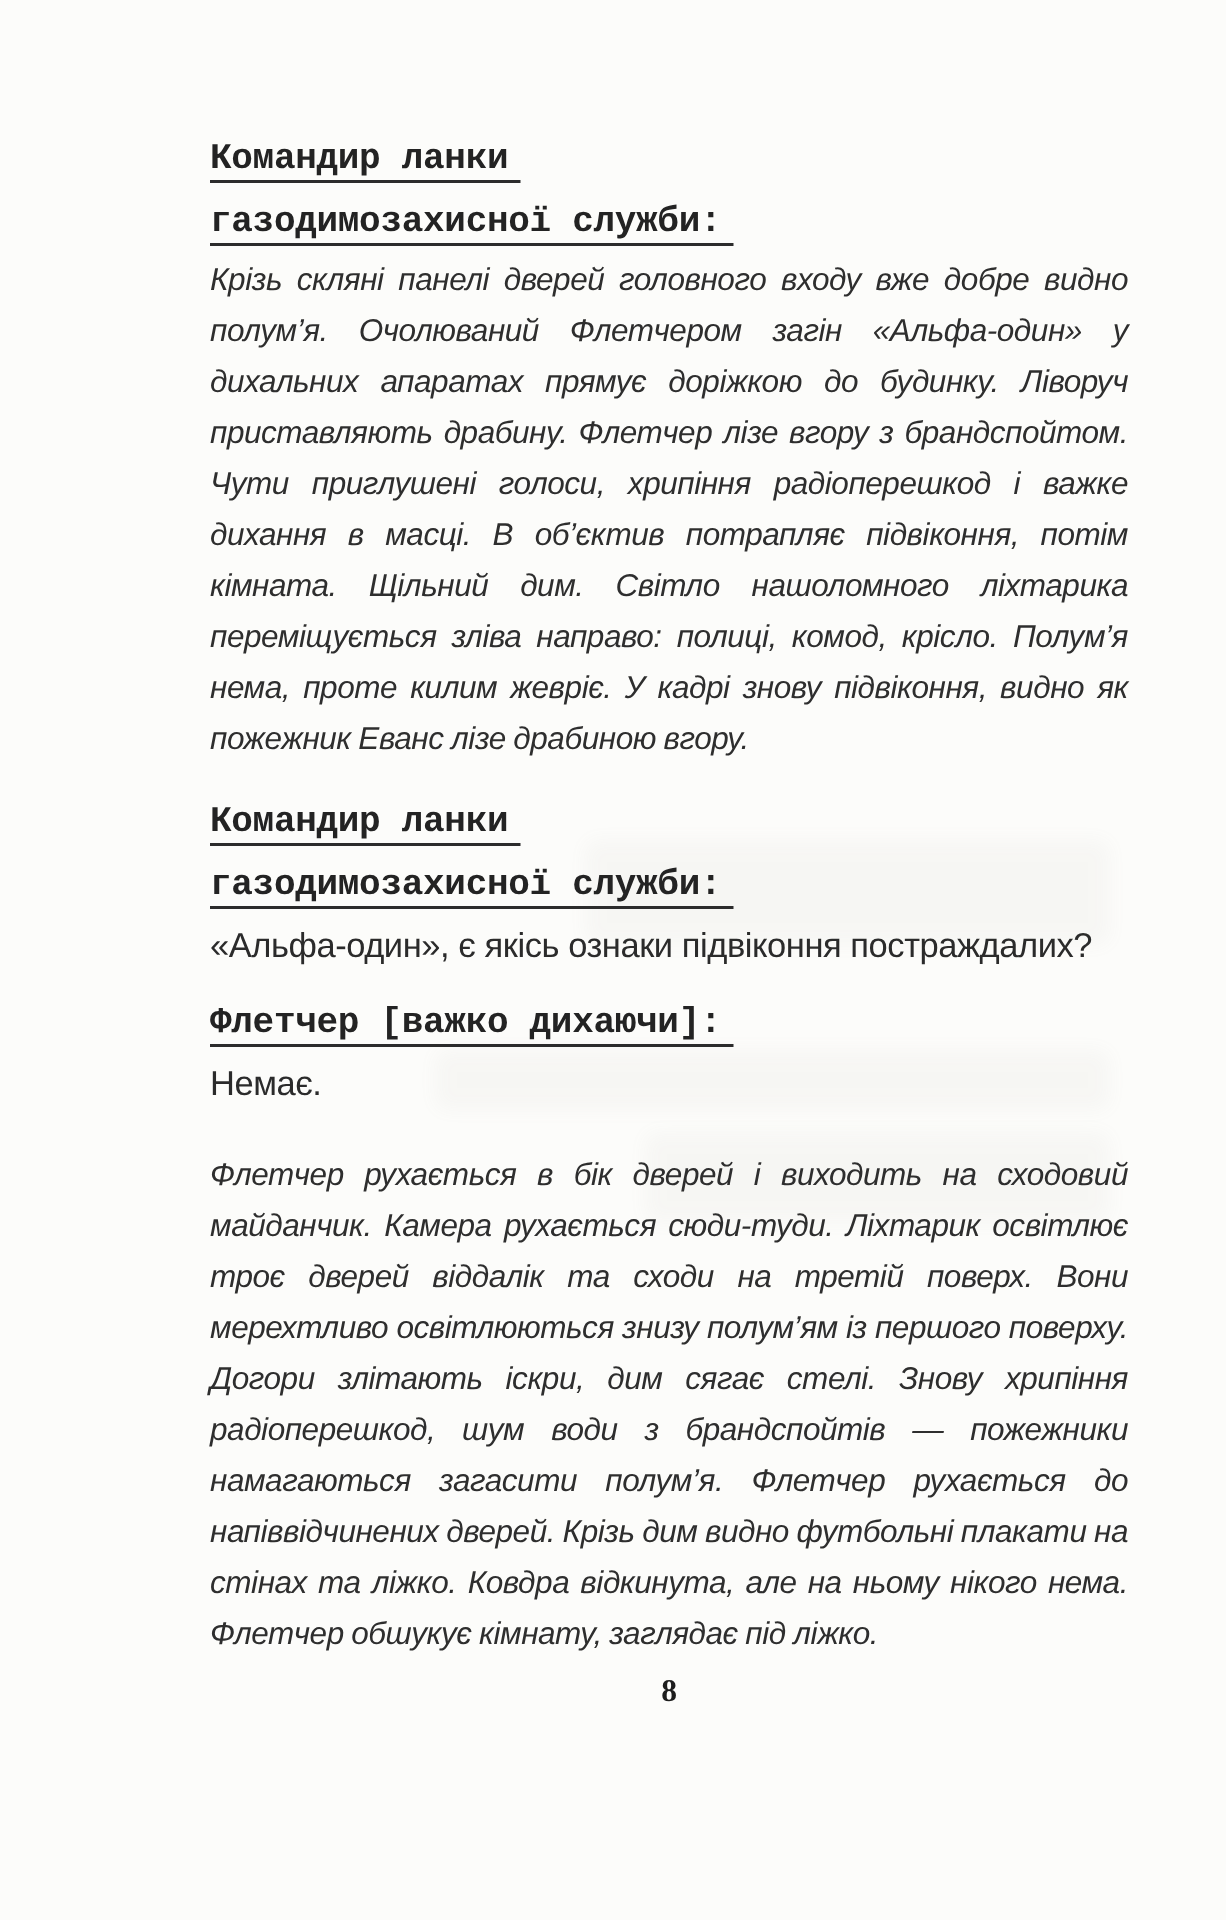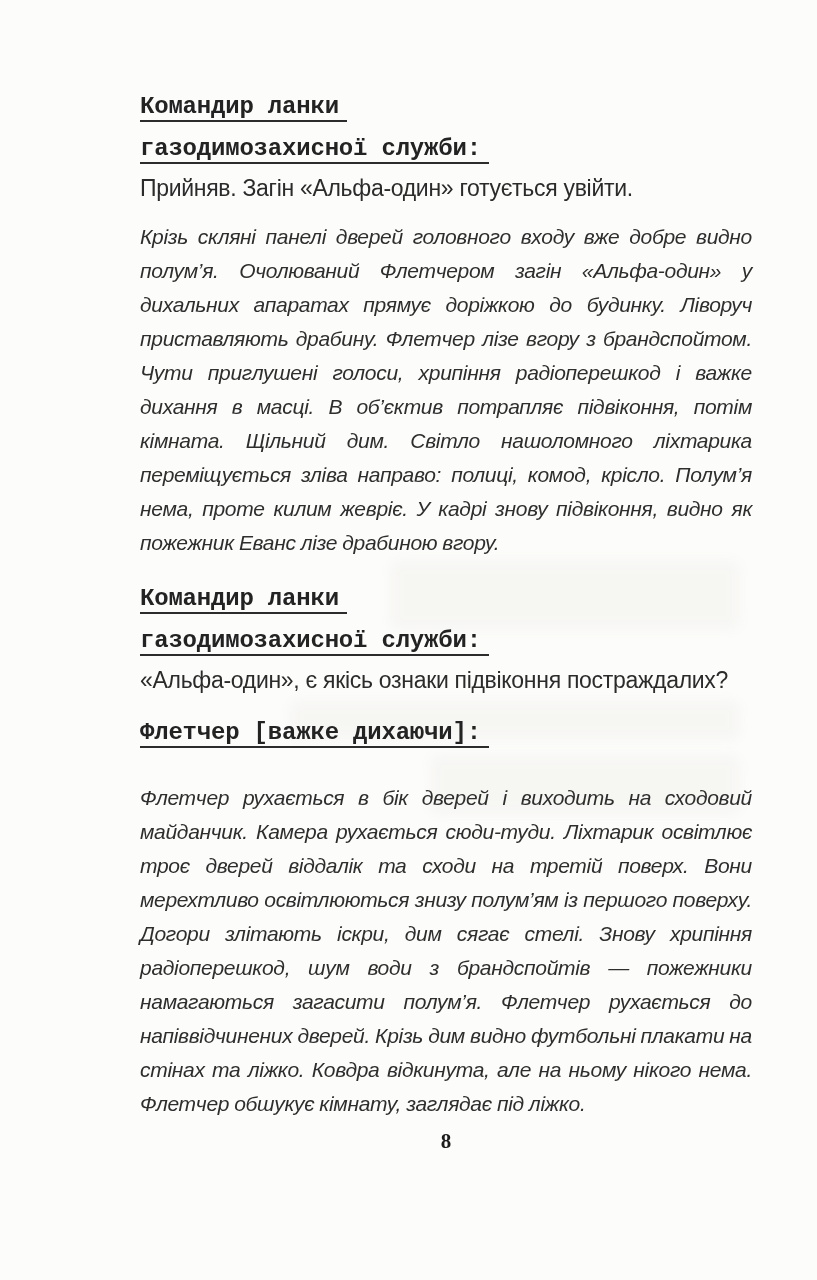--- a/index.html
+++ b/index.html
@@ -93,25 +93,25 @@
 <div class="artifact a1"></div>
 <div class="artifact a2"></div>
 <div class="artifact a3"></div>
 
 <main class="text-block">
 
   <div class="section heading s0">
       <div class="hline"><span class="hl">Командир ланки</span></div>
       <div class="hline"><span class="hl">газодимозахисної служби:</span></div>
     </div>
-    <div class="section dialogue s1">Прийняв. Загін «Альфа-один» готується увійти.</div>
     <div class="section narration s2">Крізь скляні панелі дверей головного входу вже добре видно полум’я. Очолюваний Флетчером загін «Альфа-один» у дихальних апаратах прямує доріжкою до будинку. Ліворуч приставляють драбину. Флетчер лізе вгору з брандспойтом. Чути приглушені голоси, хрипіння радіоперешкод і важке дихання в масці. В об’єктив потрапляє підвіконня, потім кімната. Щільний дим. Світло нашоломного ліхтарика переміщується зліва направо: полиці, комод, крісло. Полум’я нема, проте килим жевріє. У кадрі знову підвіконня, видно як пожежник Еванс лізе драбиною вгору.</div>
     <div class="section heading s3">
       <div class="hline"><span class="hl">Командир ланки</span></div>
       <div class="hline"><span class="hl">газодимозахисної служби:</span></div>
     </div>
     <div class="section dialogue s4">«Альфа-один», є якісь ознаки підвіконня постраждалих?</div>
     <div class="section heading s5">
-      <div class="hline"><span class="hl">Флетчер [важке дихаючи]:</span></div>
+      <div class="hline"><span class="hl">Флетчер [важко дихаючи]:</span></div>
     </div>
+    <div class="section dialogue s6">Немає.</div>
     <div class="section narration s7">Флетчер рухається в бік дверей і виходить на сходовий майданчик. Камера рухається сюди-туди. Ліхтарик освітлює троє дверей віддалік та сходи на третій поверх. Вони мерехтливо освітлюються знизу полум’ям із першого поверху. Догори злітають іскри, дим сягає стелі. Знову хрипіння радіоперешкод, шум води з брандспойтів — пожежники намагаються загасити полум’я. Флетчер рухається до напіввідчинених дверей. Крізь дим видно футбольні плакати на стінах та ліжко. Ковдра відкинута, але на ньому нікого нема. Флетчер обшукує кімнату, заглядає під ліжко.</div>
     <div class="page-number">8</div>
 </main>
 
 </body></html>

